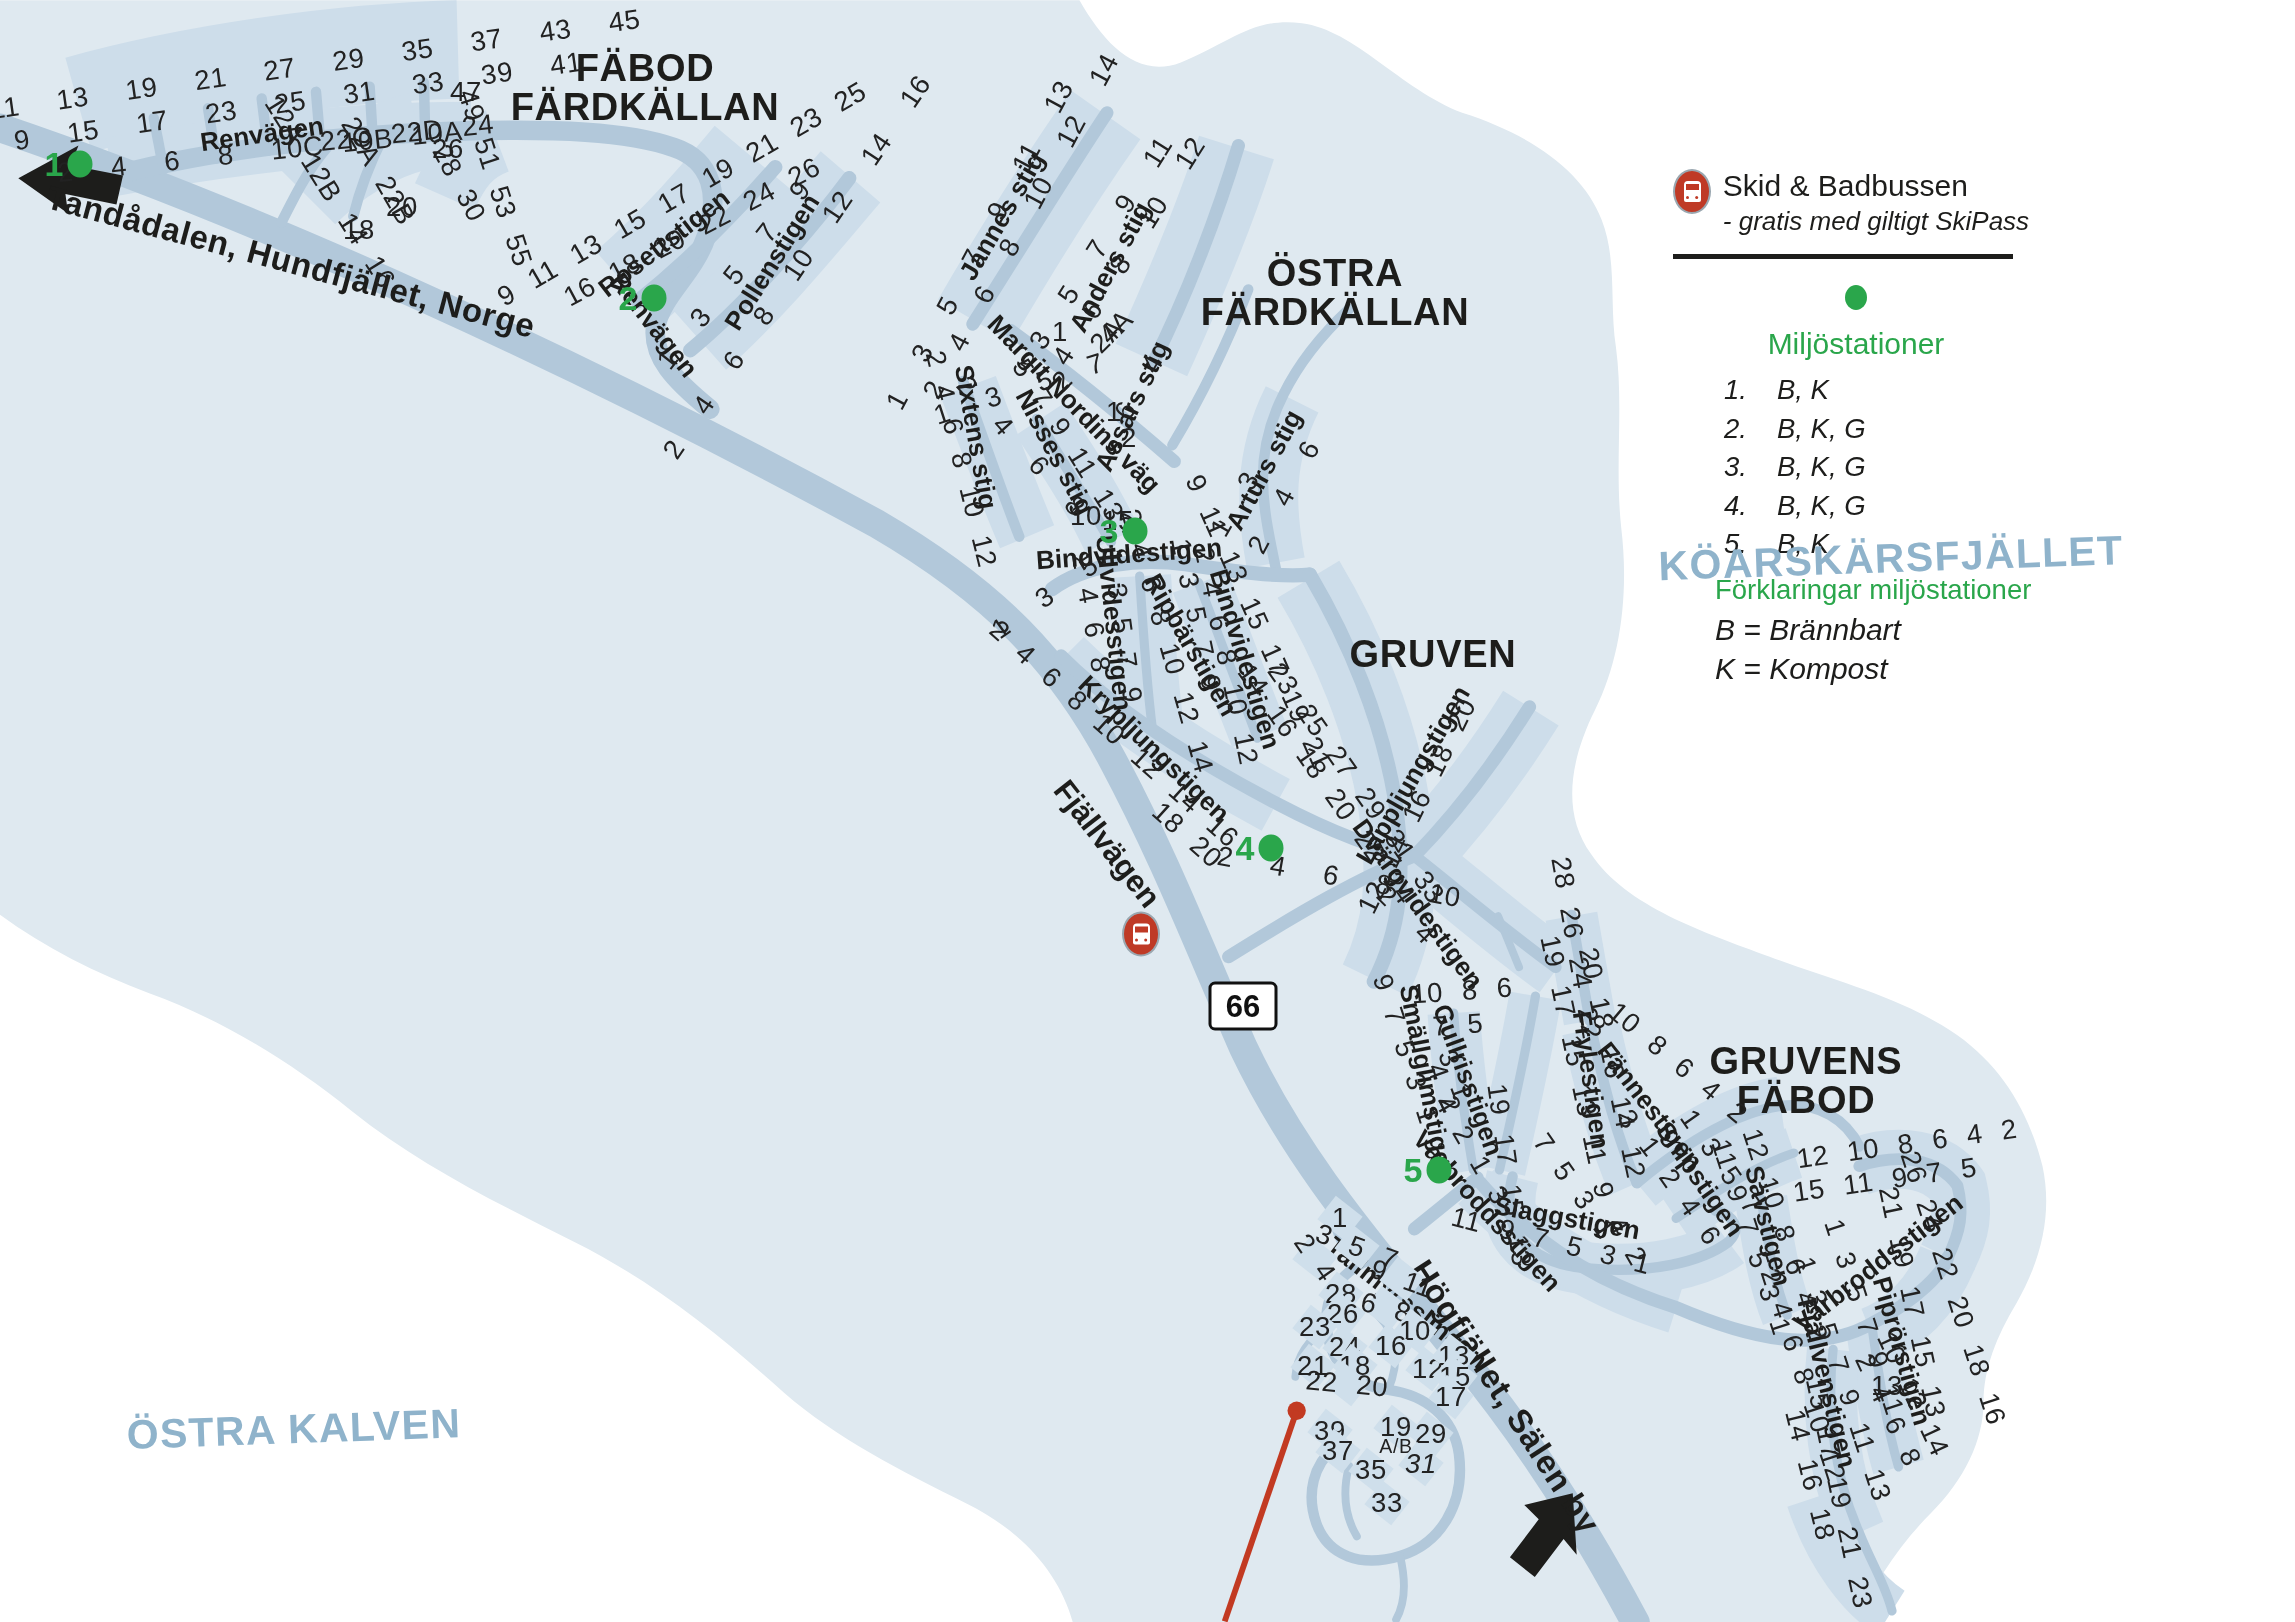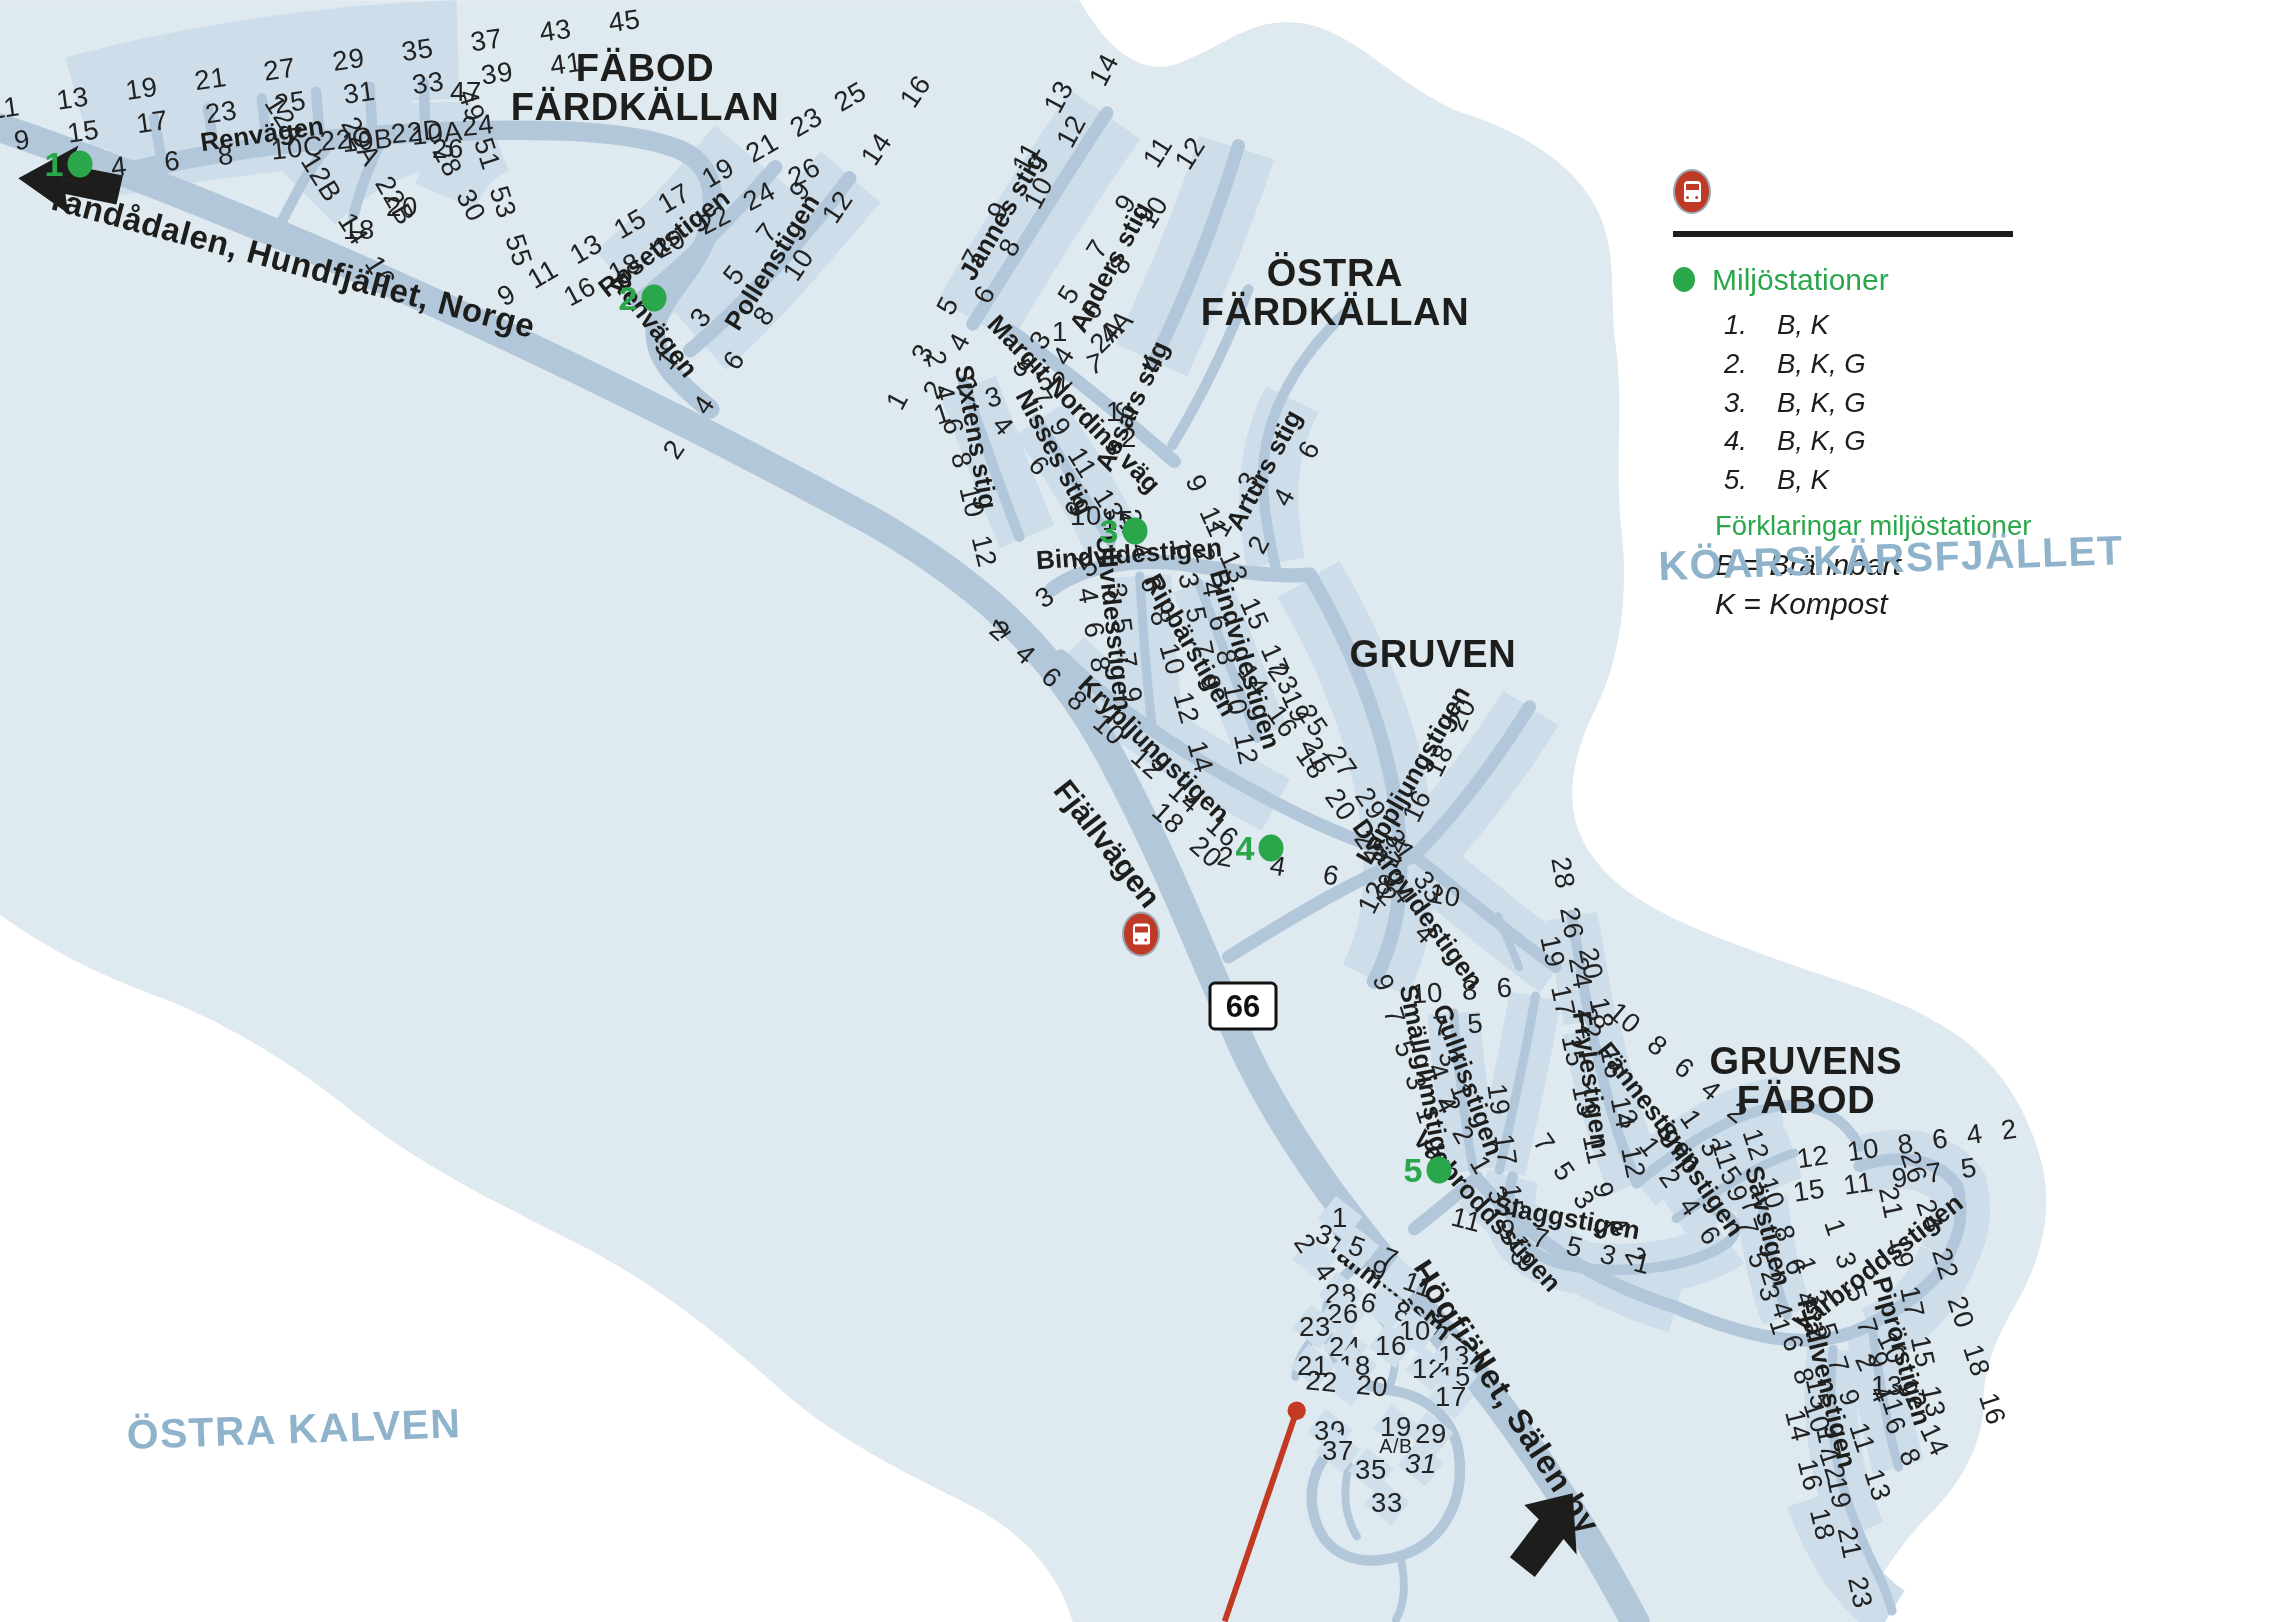--- a/index.html
+++ b/index.html
@@ -24,21 +24,21 @@
   .busicon .b{width:17px;height:21px;background:#fff;border-radius:3.9px 3.9px 2px 2px;position:relative;}
   .busicon .b:before{content:"";position:absolute;left:2px;top:3.3px;width:13px;height:5.9px;background:#bf3a26;}
   .busicon .b:after{content:"";position:absolute;left:2px;bottom:2.6px;width:3.9px;height:3.9px;background:#bf3a26;border-radius:50%;box-shadow:9.2px 0 0 #bf3a26;}
   
   #legend{position:absolute;left:1673px;top:169px;width:366px;color:#1d1d1b;}
   #legend .l-bus{display:flex;gap:11.8px;align-items:flex-start;}
   #legend .busicon{position:relative;transform:none;flex:0 0 auto;}
   #legend .l-bus-title{font-size:30px;}
   #legend .l-bus-sub{font-size:26px;font-style:italic;margin-top:2.6px;}
   #legend .l-rule{height:5.9px;background:#1d1d1b;margin:17px 0 26px 0;width:340px;}
-  #legend .l-milj{display:flex;gap:17px;align-items:center;}
+  #legend .l-milj{display:flex;gap:17px;align-items:center;flex-direction:column;}
   #legend .l-milj .dot{width:22px;height:25px;border-radius:50%;background:#2aa64b;}
   #legend .l-milj .t{font-size:30px;color:#2aa64b;}
   #legend table{margin:9.2px 0 0 51px;font-size:27.5px;font-style:italic;border-collapse:collapse;}
   #legend td{padding:3.3px 0;}
   #legend td:first-child{padding-right:30px;}
   #legend .l-expl-title{font-size:27.5px;color:#2aa64b;margin:10.5px 0 3.9px 42px;}
   #legend .l-expl{font-size:30px;font-style:italic;margin-left:42px;padding:2.6px 0;}
 </style>
 </head>
 <body>
@@ -150,20 +150,24 @@
       <circle cx="1982" cy="2156" r="14" stroke="none"></circle>
       <path d="M 1982,2156 L 1872,2478" stroke-width="9" fill="none"></path>
     </g>
   </svg>
 
   <div id="legend">
     <div class="l-bus">
       <div class="busicon">
           <div class="b"></div>
         </div>
+      <div>
+        <div class="l-bus-title">Skid &amp; Badbussen</div>
+        <div class="l-bus-sub">- gratis med giltigt SkiPass</div>
+      </div>
     </div>
     <div class="l-rule"></div>
     <div class="l-milj">
       <div class="dot"></div>
       <div class="t">Miljöstationer</div>
     </div>
     <table>
         <tbody id="legend-rows">
           <tr>
             <td>1.</td>

